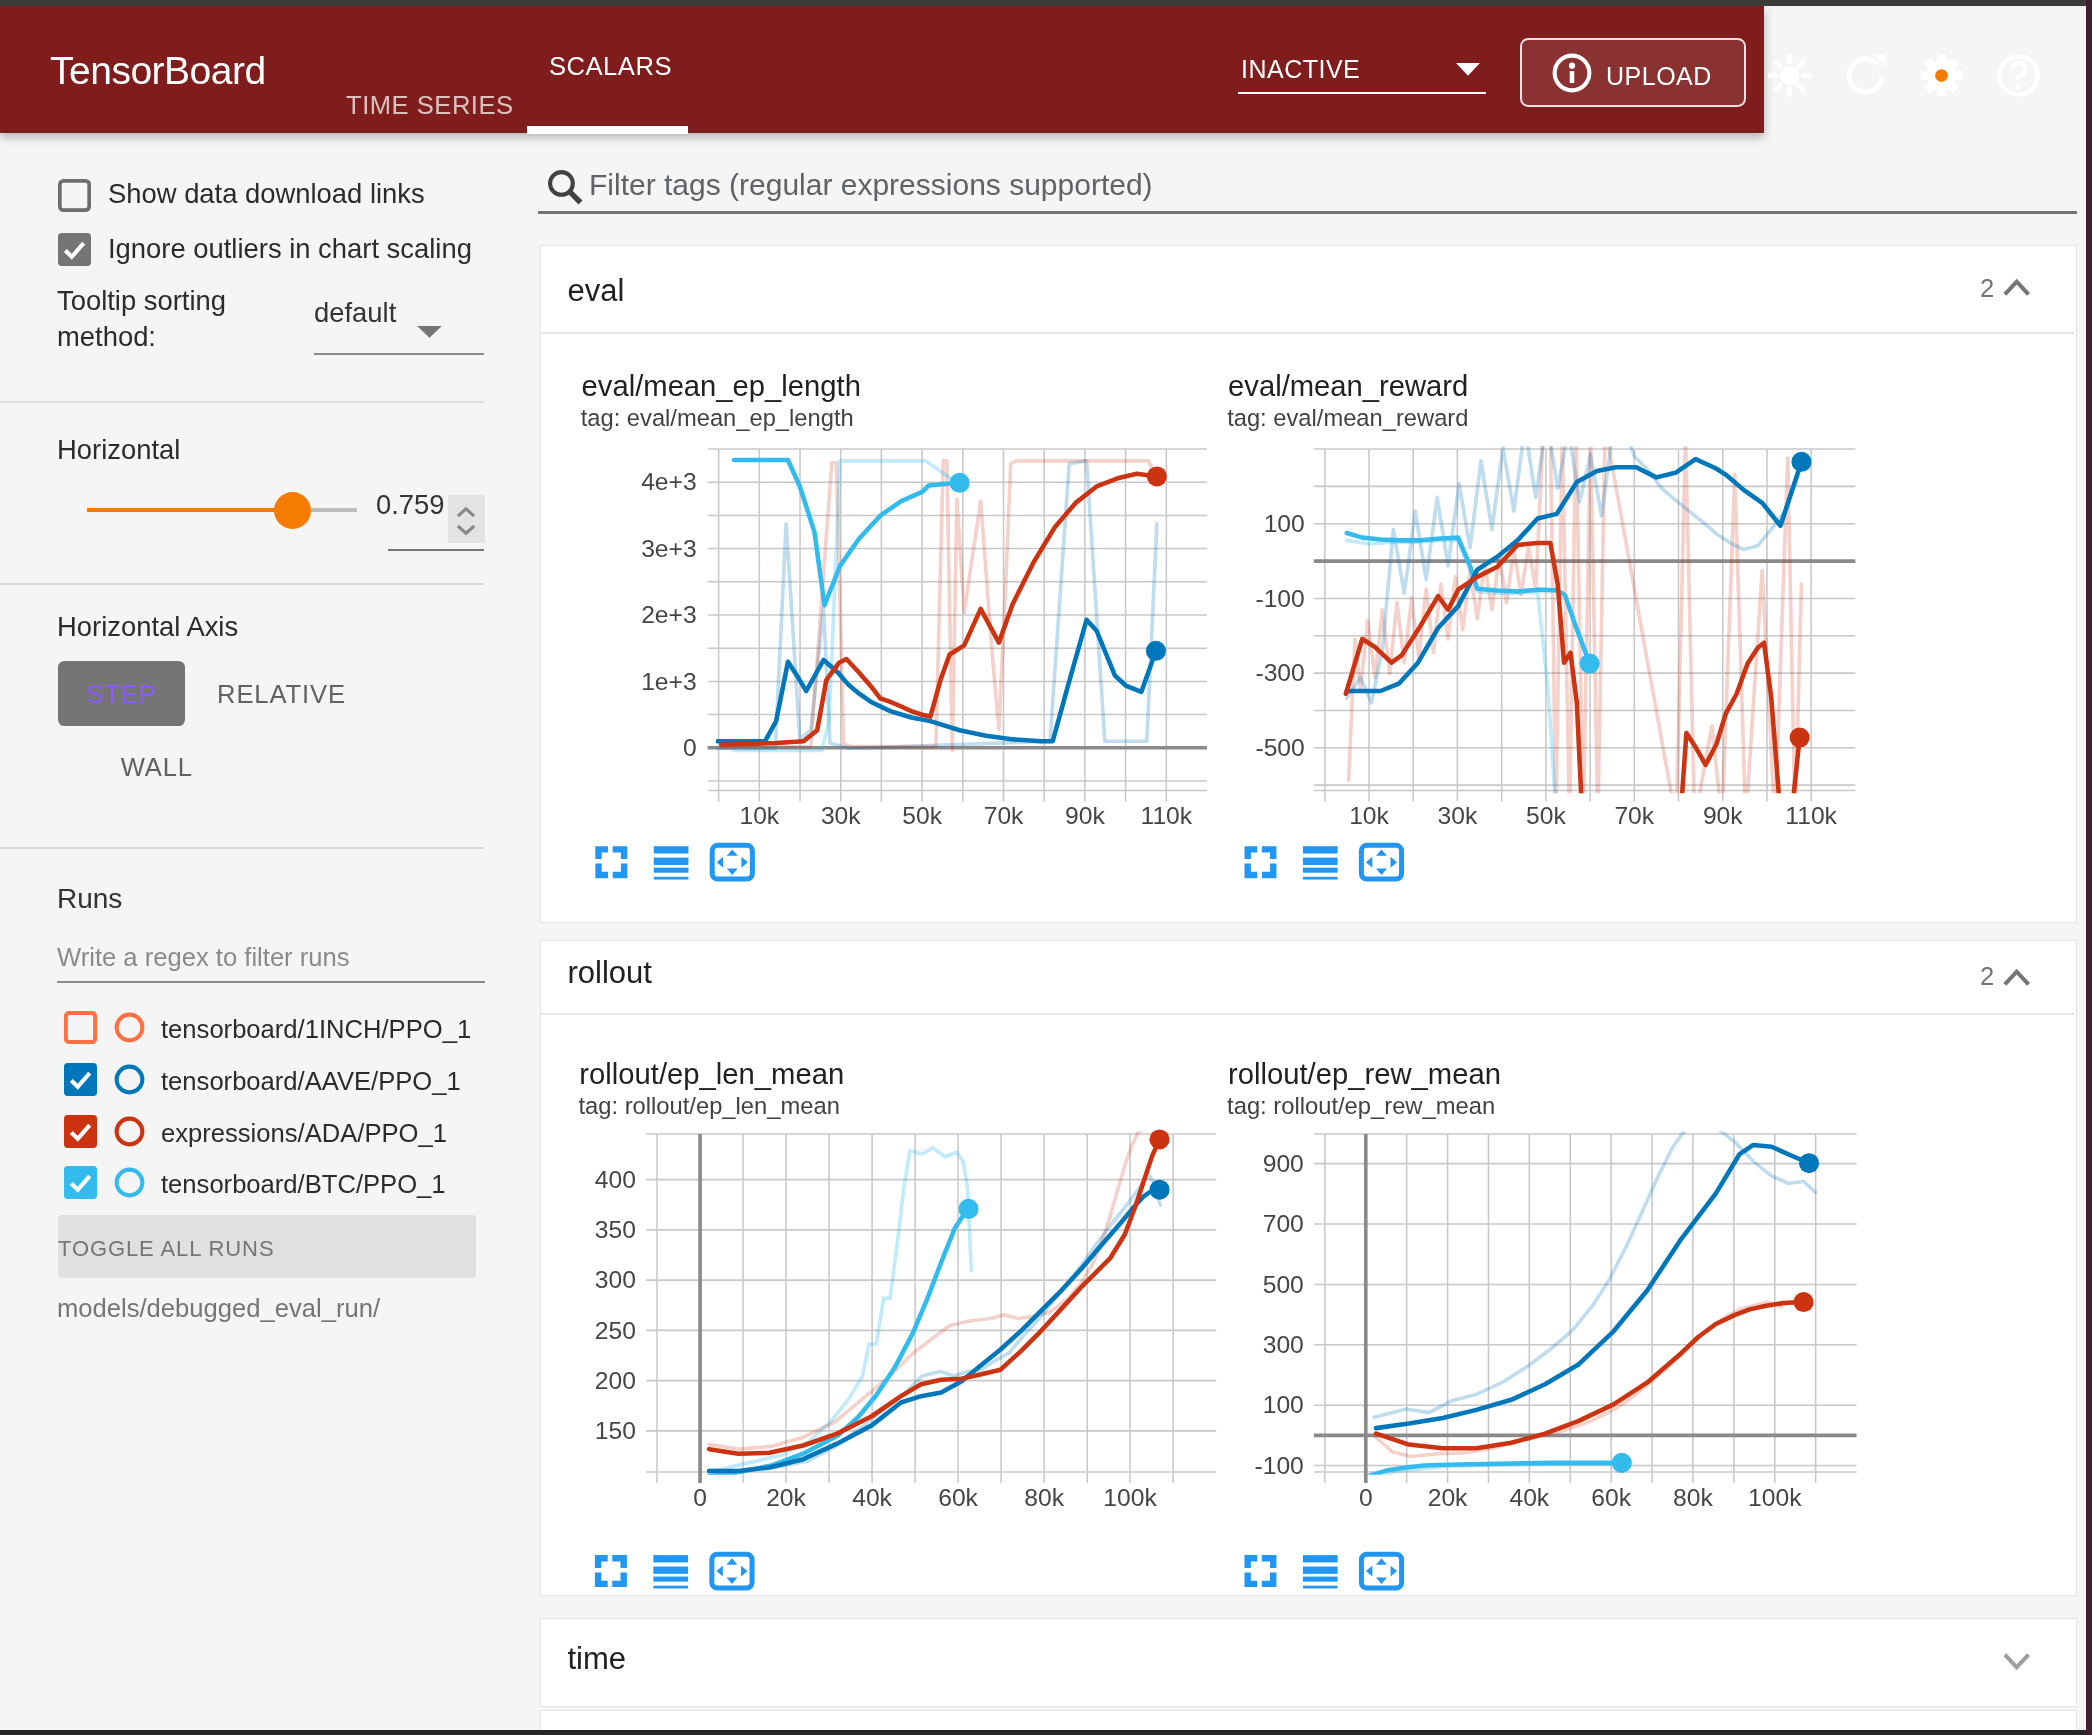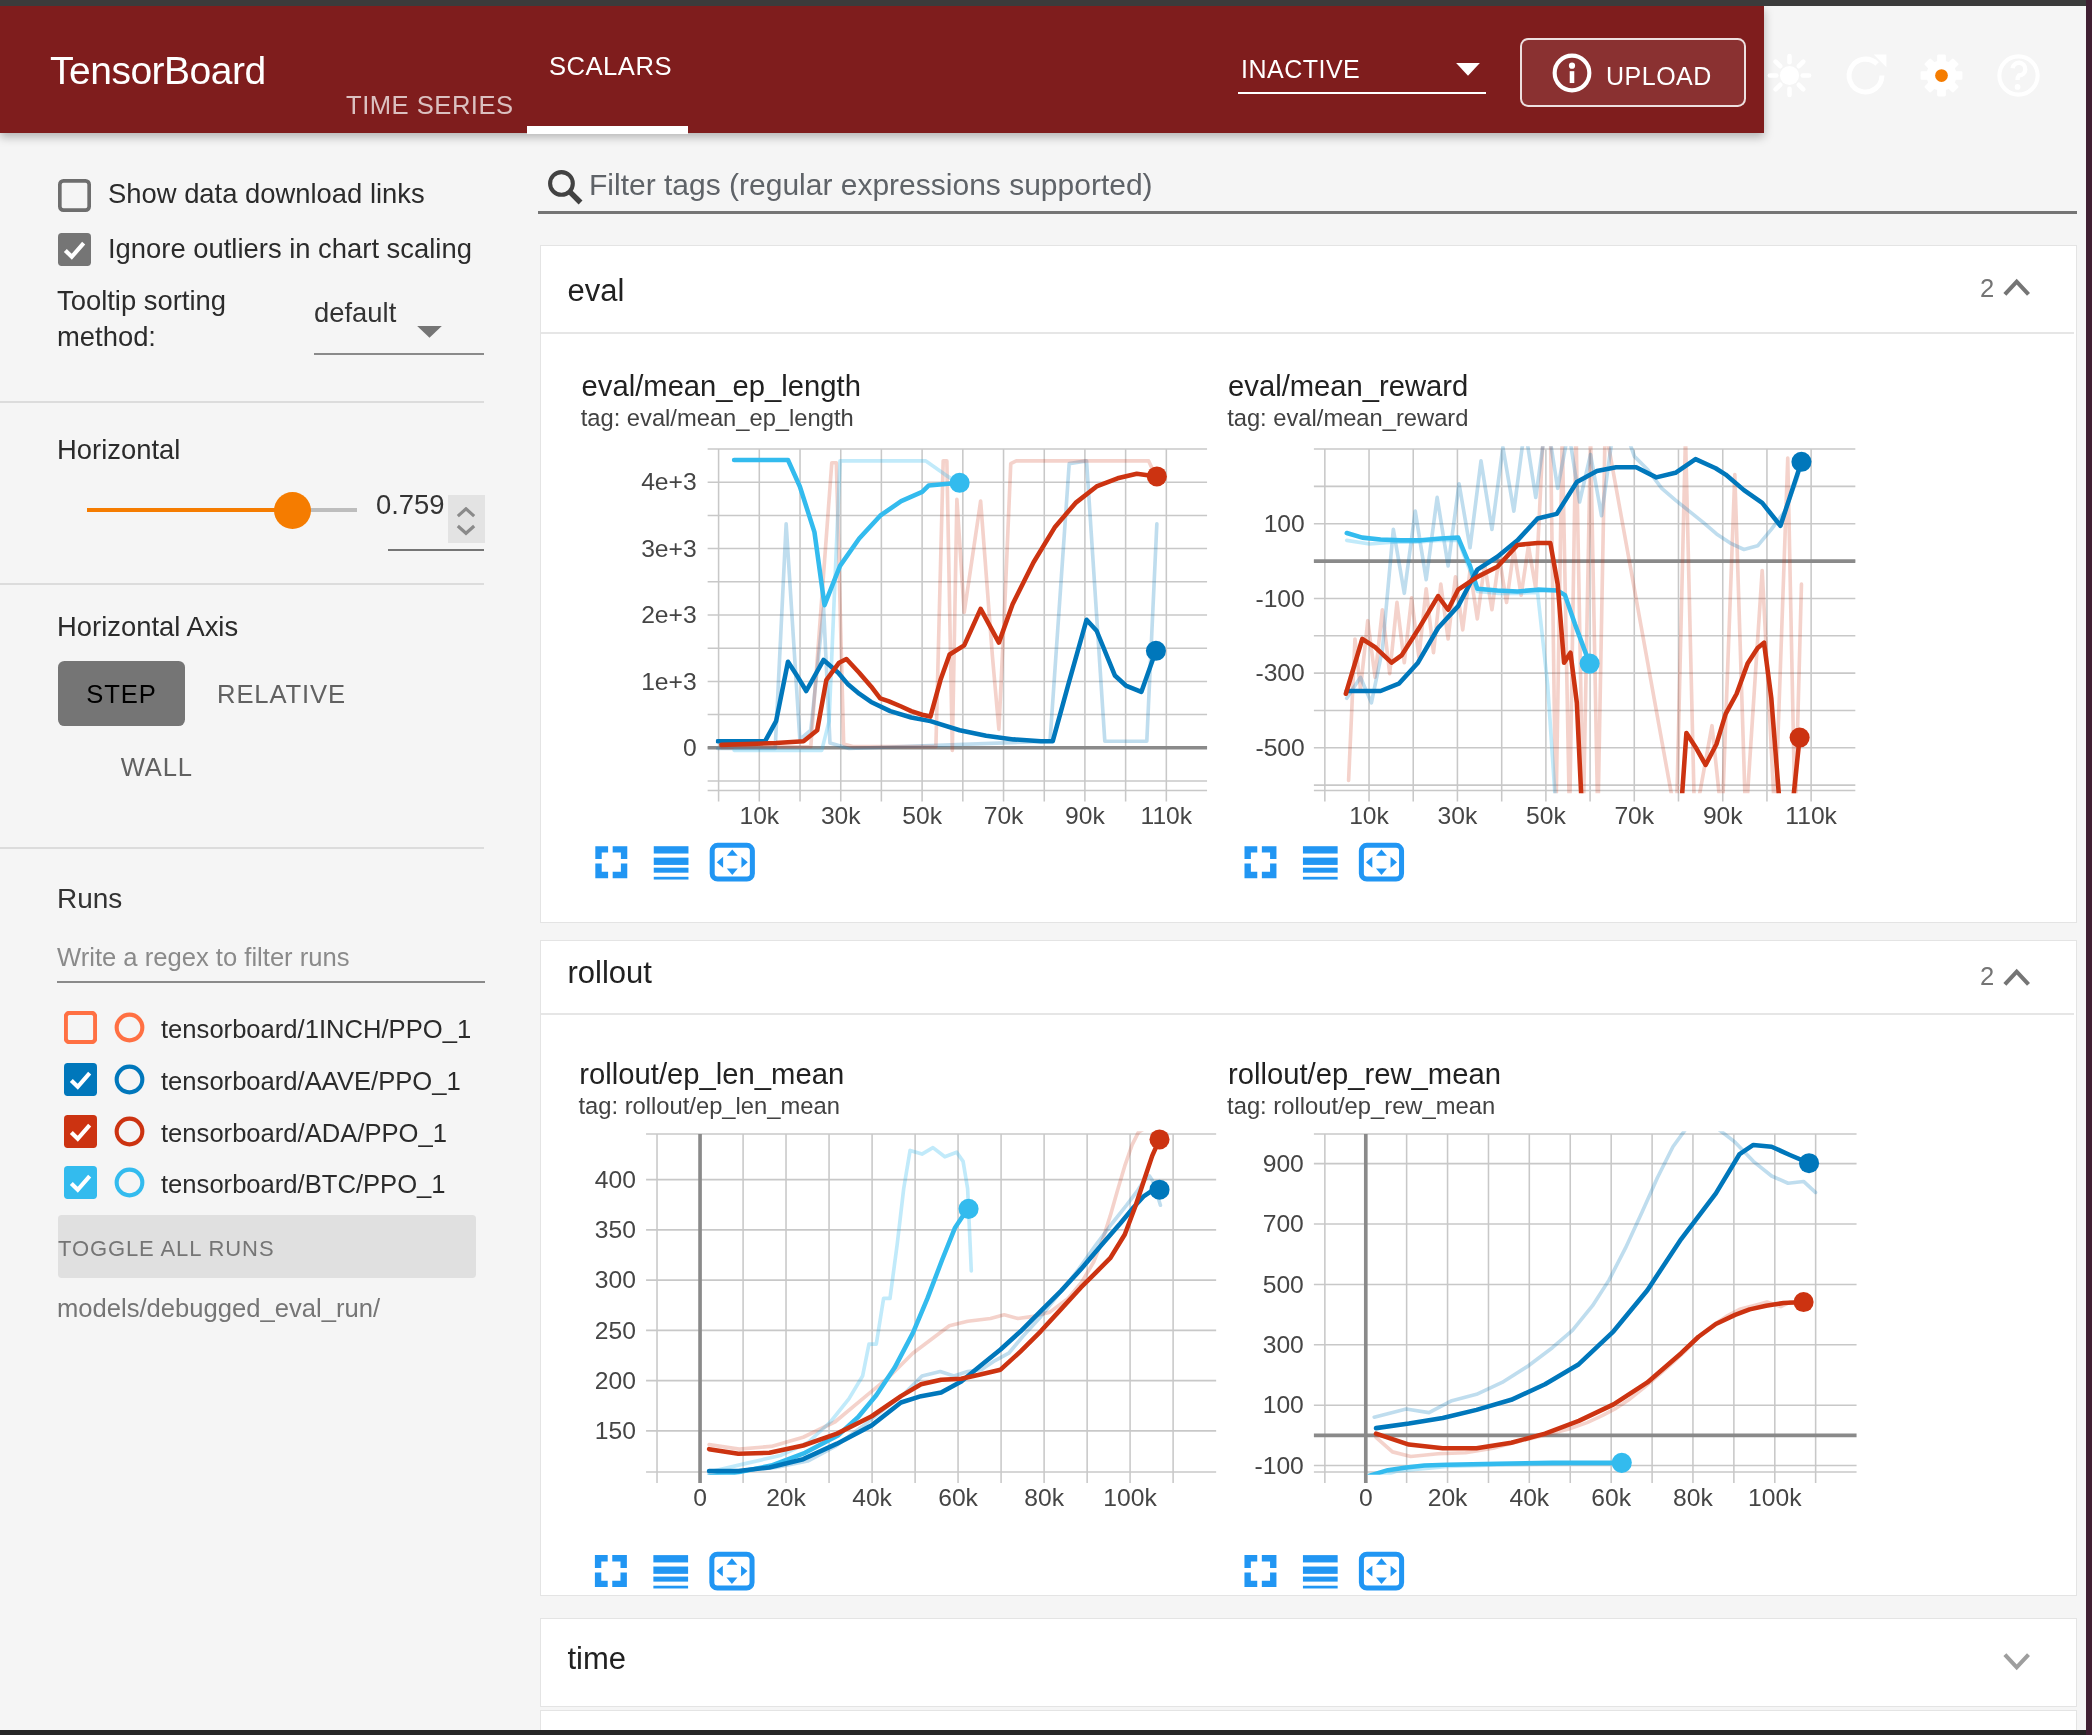--- a/index.html
+++ b/index.html
@@ -112,21 +112,21 @@
   <div class="abs" style="left:448px;top:363px;width:37px;height:48px;background:#e3e3e3"></div>
   <div class="abs" style="left:376px;top:357px;font-size:27.4px;color:#333">0.759</div>
   <svg class="abs" style="left:454px;top:375px" width="24" height="29" viewBox="0 0 26 32">
     <polyline points="4,10 13,2 22,10" fill="none" stroke="#8a8a8a" stroke-width="3.5"></polyline>
     <polyline points="4,21 13,29 22,21" fill="none" stroke="#8a8a8a" stroke-width="3.5"></polyline>
   </svg>
   <div class="abs" style="left:388px;top:417px;width:96px;height:1.8px;background:#757575"></div>
   <div class="abs divider" style="top:451px"></div>
   <div class="abs sbtext" style="left:57px;top:479px">Horizontal Axis</div>
   <div class="abs" style="left:58px;top:529px;width:127px;height:65px;background:#757575;border-radius:6.4px"></div>
-  <div class="abs" style="left:58px;top:548px;width:127px;text-align:center;font-size:25.6px;color:#000000;letter-spacing:0.9px">STEP</div>
+  <div class="abs" style="left:58px;top:548px;width:127px;text-align:center;font-size:25.6px;color:#8b5cf6;letter-spacing:0.9px">STEP</div>
   <div class="abs" style="left:217px;top:548px;width:110px;font-size:25.6px;color:#616161;letter-spacing:0.9px">RELATIVE</div>
   <div class="abs" style="left:66px;top:621px;width:127px;text-align:right;font-size:25.6px;color:#616161;letter-spacing:0.9px">WALL</div>
   <div class="abs divider" style="top:715px"></div>
   <div class="abs" style="left:57px;top:751px;font-size:28px;color:#333">Runs</div>
   <div class="abs" style="left:57px;top:811px;font-size:25.6px;color:#8a8a8a">Write a regex to filter runs</div>
   <div class="abs" style="left:57px;top:849px;width:428px;height:1.8px;background:#8a8a8a"></div>
 
   <svg class="abs" style="left:64px;top:879px" width="33" height="33" viewBox="0 0 36 36">
     <rect x="2" y="2" width="32" height="32" rx="4" fill="none" stroke="#ff7043" stroke-width="4.5"></rect>
   </svg>
@@ -144,21 +144,21 @@
   </svg>
   <div class="abs" style="left:161px;top:935px;font-size:25.6px;color:#2b2b2b">tensorboard/AAVE/PPO_1</div>
 
   <svg class="abs" style="left:64px;top:983px" width="33" height="33" viewBox="0 0 36 36">
     <rect x="0" y="0" width="36" height="36" rx="4" fill="#cc3311"></rect>
     <polyline points="8,19 15,26 28,11" fill="none" stroke="#fff" stroke-width="4.5"></polyline>
   </svg>
   <svg class="abs" style="left:113px;top:983px" width="33" height="33" viewBox="0 0 36 36">
     <circle cx="18" cy="18" r="14" fill="none" stroke="#cc3311" stroke-width="4.5"></circle>
   </svg>
-  <div class="abs" style="left:161px;top:987px;font-size:25.6px;color:#2b2b2b">tensorboard/ADA/PPO_1</div>
+  <div class="abs" style="left:161px;top:987px;font-size:25.6px;color:#2b2b2b">expressions/ADA/PPO_1</div>
 
   <svg class="abs" style="left:64px;top:1034px" width="33" height="33" viewBox="0 0 36 36">
     <rect x="0" y="0" width="36" height="36" rx="4" fill="#33bbee"></rect>
     <polyline points="8,19 15,26 28,11" fill="none" stroke="#fff" stroke-width="4.5"></polyline>
   </svg>
   <svg class="abs" style="left:113px;top:1034px" width="33" height="33" viewBox="0 0 36 36">
     <circle cx="18" cy="18" r="14" fill="none" stroke="#33bbee" stroke-width="4.5"></circle>
   </svg>
   <div class="abs" style="left:161px;top:1038px;font-size:25.6px;color:#2b2b2b">tensorboard/BTC/PPO_1</div>
 

